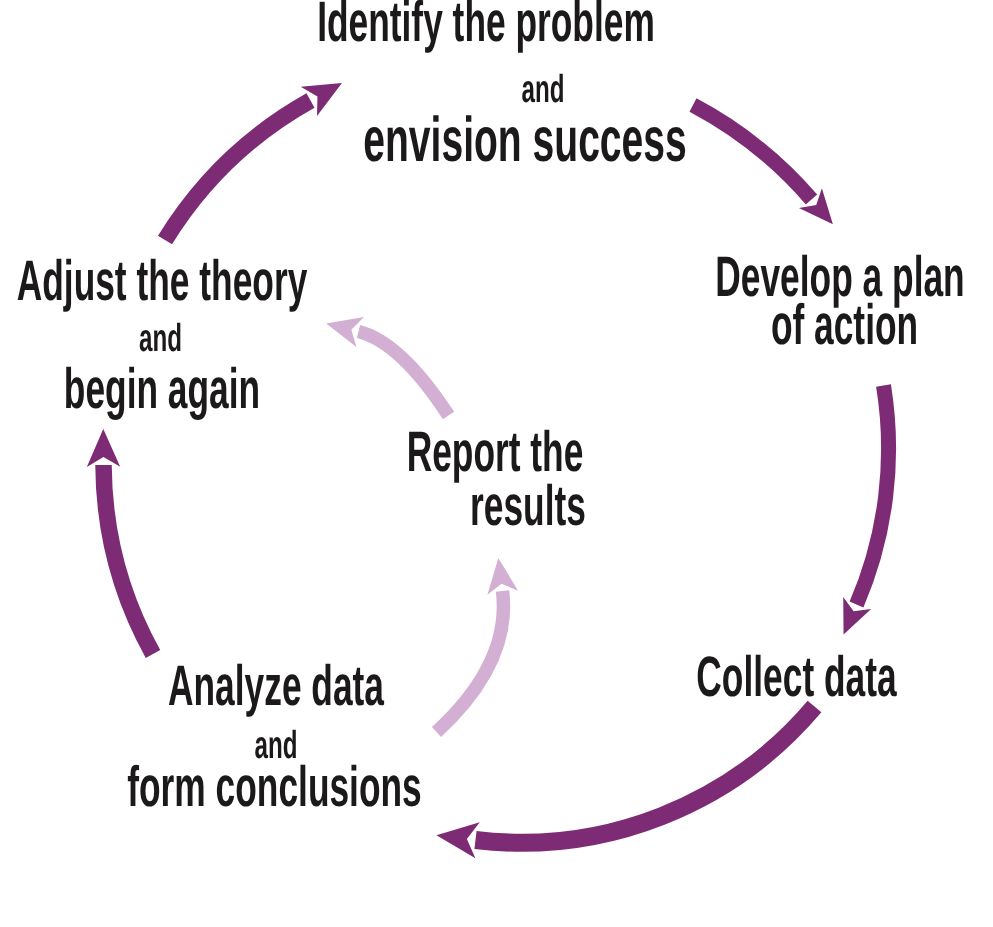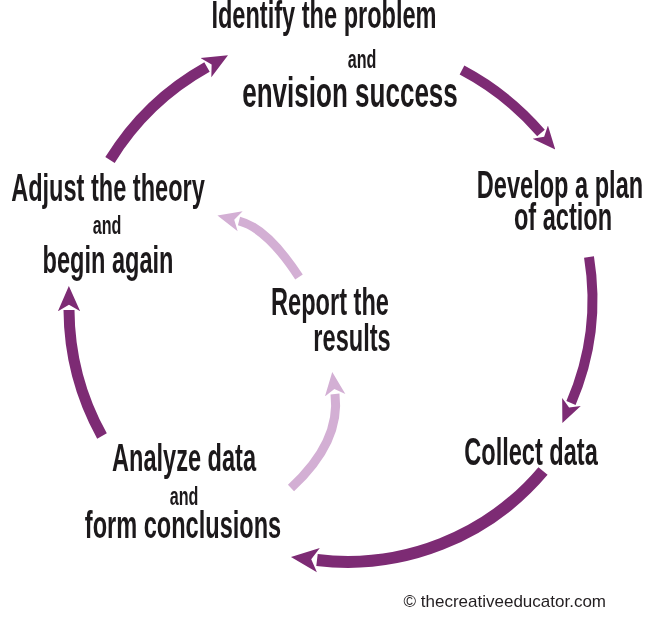--- a/index.html
+++ b/index.html
@@ -3,21 +3,21 @@
 <meta charset="utf-8">
 <style>
   html,body{margin:0;padding:0;}
   body{
     width:662px;height:618px;
     background:var(--background,#ffffff);
     font-family:"Liberation Sans",sans-serif;
     overflow:hidden;
   }
   .canvas{
-    position:relative;width:612px;height:618px;
+    position:relative;width:612px;height:618px;padding-left:41px;
   }
   .arrows-svg{position:absolute;left:0;top:0;}
   .arrow{fill:none;stroke-linecap:butt;}
   .arrow-dark{stroke:var(--arrow-dark,#7d2b74);}
   .arrow-light{stroke:var(--arrow-light,#d3afd4);}
   .head-dark{fill:var(--arrow-dark,#7d2b74);}
   .head-light{fill:var(--arrow-light,#d3afd4);}
   .lbl{
     position:absolute;
     color:var(--text,#1c191b);
@@ -75,15 +75,14 @@
   <div class="lbl small" style="left:184px;top:483px;">and</div>
   <div class="lbl big" style="left:183px;top:506px;">form conclusions</div>
 
   <div class="lbl big" style="left:108px;top:169px;">Adjust the theory</div>
   <div class="lbl small" style="left:107px;top:212px;">and</div>
   <div class="lbl big" style="left:108px;top:241px;">begin again</div>
 
   <div class="lbl big" style="left:330px;top:283px;">Report the</div>
   <div class="lbl big" style="left:352px;top:319px;">results</div>
 
-  <div class="copyright" style="right:6px;top:592px;">© thecreativeeducator.com</div>
 
 </div>
 
 </body></html>

